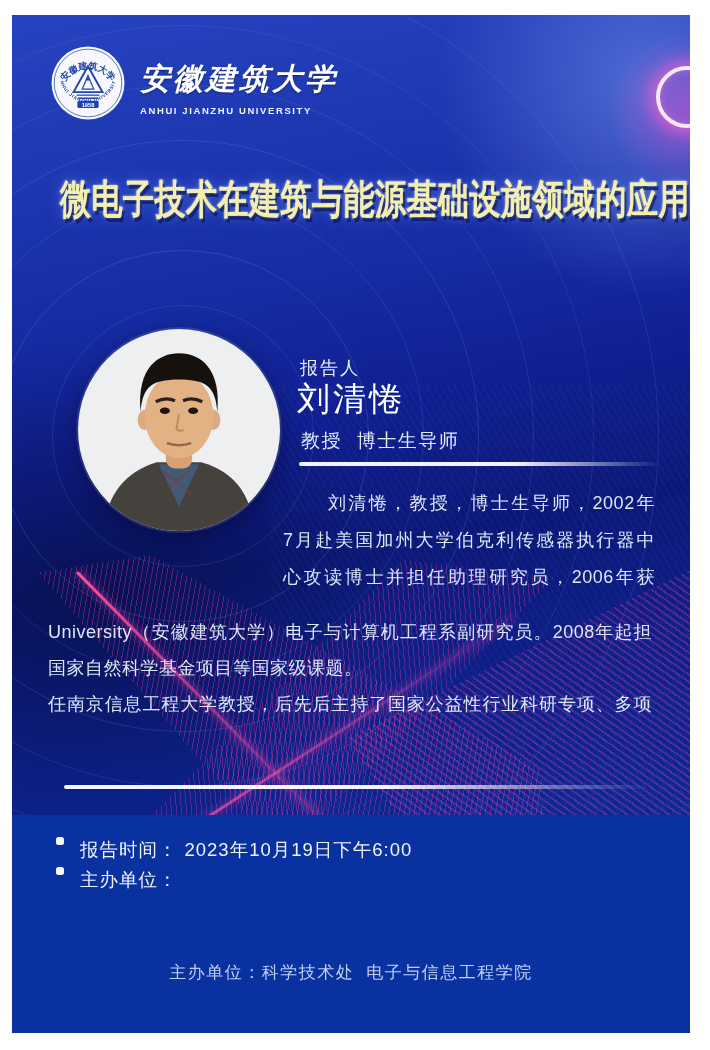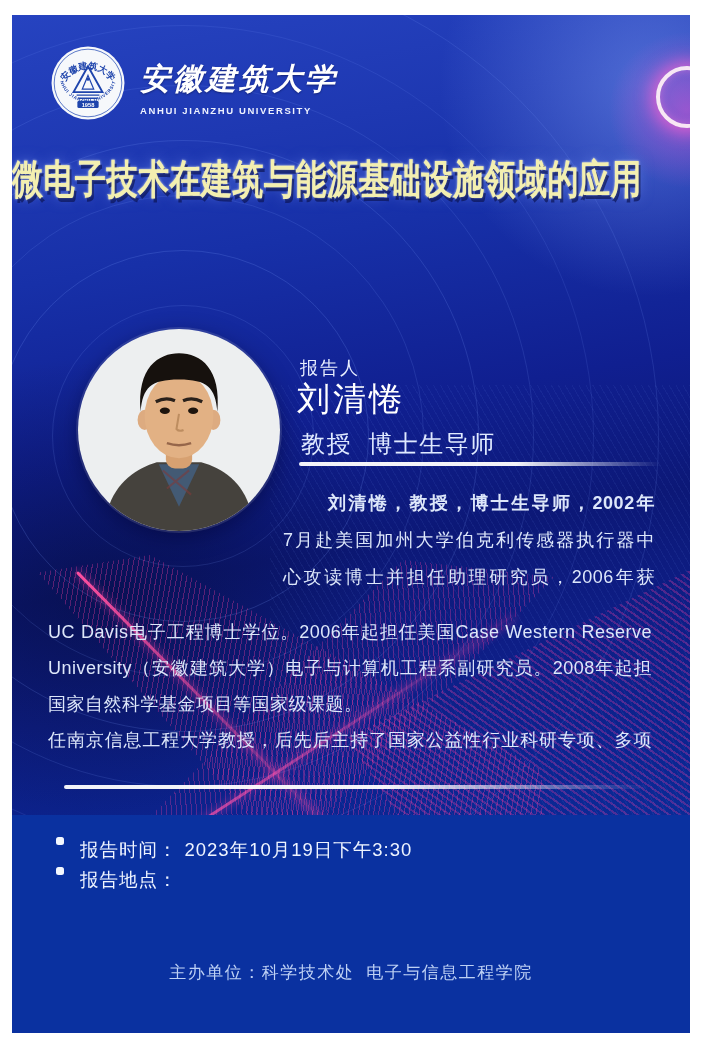--- a/index.html
+++ b/index.html
@@ -45,40 +45,40 @@
   .neon-ring{position:absolute;left:644px;top:51px;width:54px;height:54px;border-radius:50%;
     border:4.5px solid rgba(255,238,245,.95);box-shadow:0 0 16px 5px rgba(255,100,210,.65), inset 0 0 8px rgba(255,120,220,.5);z-index:2;}
   
   .logo-row{position:absolute;left:38px;top:30px;z-index:3;display:flex;align-items:flex-start;}
   .seal{width:76px;height:76px;}
   .uni-names{margin-left:14px;padding-top:14px;color:#fff;}
   .uni-cn{font-size:30px;font-weight:bold;font-style:italic;letter-spacing:3px;
     font-family:"Liberation Serif","DejaVu Serif",serif;text-shadow:0 1px 2px rgba(0,0,30,.4);}
   .uni-en{font-size:9.5px;font-weight:bold;letter-spacing:1.6px;margin-top:5px;color:#eef2ff;}
   
-  .title-wrap{position:absolute;left:0;top:144px;width:100%;text-align:left;z-index:3;}
+  .title-wrap{position:absolute;left:0;top:164px;width:100%;text-align:right;z-index:3;}
   .title-text{display:inline-block;transform:scaleY(1.30);transform-origin:center;
     font-size:31px;font-weight:800;letter-spacing:0.5px;color:#f3efb0;
     text-shadow:2px 3px 0 rgba(10,18,80,.65),0 0 12px rgba(130,160,255,.55),0 0 2px #fffbe2;}
   
   .photo{position:absolute;left:66px;top:314px;width:202px;height:202px;border-radius:50%;
     overflow:hidden;z-index:3;box-shadow:0 0 0 2px rgba(255,255,255,.12),0 6px 22px rgba(0,0,40,.45);}
   .photo svg{display:block;width:100%;height:100%;}
   
   .speaker-label{position:absolute;left:288px;top:341px;font-size:18px;color:#e9efff;z-index:3;letter-spacing:2px;}
   .speaker-name{position:absolute;left:285px;top:362px;font-size:33px;color:#ffffff;z-index:3;letter-spacing:3px;font-weight:500;}
-  .speaker-titles{position:absolute;left:289px;top:413px;font-size:24px;color:#dfe9ff;z-index:3;letter-spacing:1.5px;word-spacing:8px;}
+  .speaker-titles{position:absolute;left:289px;top:413px;font-size:19px;color:#dfe9ff;z-index:3;letter-spacing:1.5px;word-spacing:8px;}
   .speaker-divider{position:absolute;left:287px;top:447px;width:362px;height:3.5px;z-index:3;border-radius:2px;
     background:linear-gradient(to right,rgba(255,255,255,.95) 60%,rgba(255,255,255,0));}
   
   .bio-right{position:absolute;left:271px;top:470px;width:372px;z-index:3;}
   .bio-full{position:absolute;left:36px;top:599px;width:604px;z-index:3;}
   .bio-line{font-size:18px;line-height:37px;color:#dde7fa;text-align:justify;text-align-last:justify;letter-spacing:.5px;}
   .bio-full .bio-line{line-height:36px;}
-  .bio-line.indent{text-indent:2.5em;font-weight:bold;}
+  .bio-line.indent{text-indent:2.5em;}
   .bio-line.last{text-align-last:left;}
   .section-divider{position:absolute;left:52px;top:770px;width:585px;height:4px;z-index:3;border-radius:2px;
     background:linear-gradient(to right,rgba(255,255,255,.95) 55%,rgba(255,255,255,0));}
   
   .bottom-panel{position:absolute;left:0;top:800px;width:678px;height:218px;background:#0a31a0;z-index:4;}
   .details{position:absolute;left:44px;top:22px;}
   .detail-row{display:flex;align-items:flex-start;height:30px;}
   .bullet{width:8px;height:8px;border-radius:2.5px;background:#f4f8ff;margin-right:16px;flex:0 0 auto;}
   .detail-label,.detail-value{font-size:18.5px;color:#eef4ff;letter-spacing:1px;}
   .detail-value{margin-left:7px;}
@@ -160,37 +160,36 @@
     <div class="speaker-name">刘清惓</div>
     <div class="speaker-titles">教授 博士生导师</div>
     <div class="speaker-divider"></div>
 
     <div class="bio-right">
       <div class="bio-line indent">刘清惓，教授，博士生导师，2002年</div>
       <div class="bio-line">7月赴美国加州大学伯克利传感器执行器中</div>
       <div class="bio-line">心攻读博士并担任助理研究员，2006年获</div>
     </div>
     <div class="bio-full">
-      <div class="bio-line">UC Davis电子工程博士学位。2006年起担任美国Case Western Reserve</div>
       <div class="bio-line">University（安徽建筑大学）电子与计算机工程系副研究员。2008年起担</div>
       <div class="bio-line last">国家自然科学基金项目等国家级课题。</div>
       <div class="bio-line">任南京信息工程大学教授，后先后主持了国家公益性行业科研专项、多项</div>
     </div>
 
     <div class="section-divider"></div>
 
     <div class="bottom-panel">
       <div class="details">
         <div class="detail-row">
           <span class="bullet"></span>
           <span class="detail-label">报告时间：</span>
-          <span class="detail-value">2023年10月19日下午3:30</span>
+          <span class="detail-value">2023年10月19日下午6:00</span>
         </div>
         <div class="detail-row">
           <span class="bullet"></span>
-          <span class="detail-label">报告地点：</span>
+          <span class="detail-label">主办单位：</span>
         </div>
       </div>
       <div class="organizer">主办单位：科学技术处 电子与信息工程学院</div>
     </div>
 
   </div>
 </div>
 
 </body></html>

